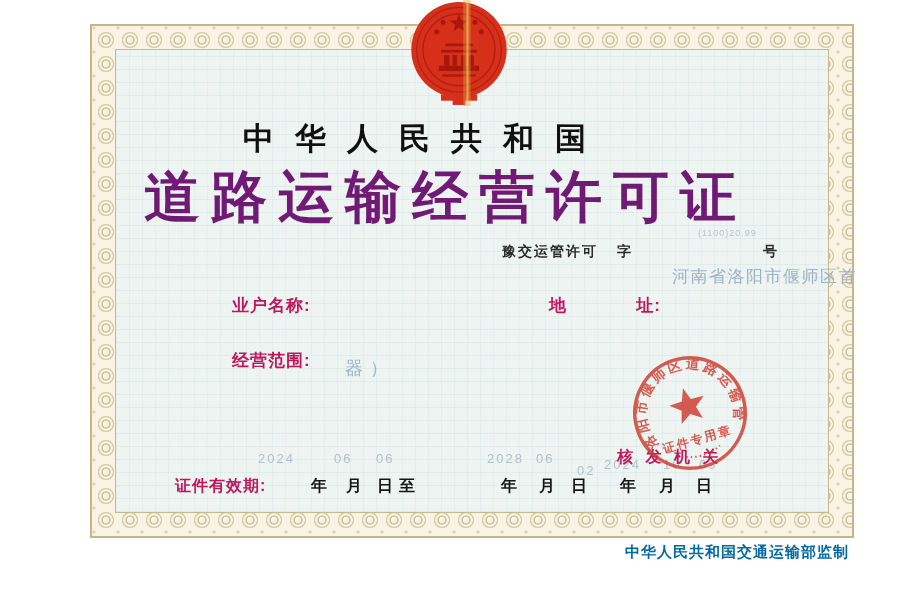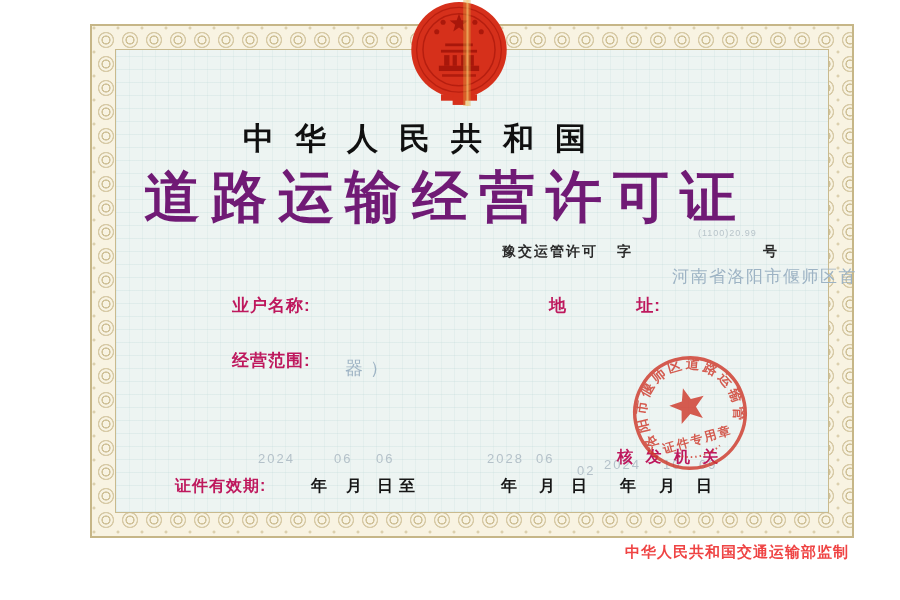--- a/index.html
+++ b/index.html
@@ -45,21 +45,21 @@
   .lic{font-size:14px;color:#2b2b2b;font-weight:600;letter-spacing:2px;z-index:4;}
   .lbl{font-size:17px;font-weight:700;color:#be185d;letter-spacing:1px;z-index:4;}
   .faint{
     font-family:"DejaVu Serif","Liberation Serif",serif;
     color:#9db3c4;z-index:3;
   }
   .num{font-size:13px;color:#b4c1c9;letter-spacing:2px;z-index:3;}
   .unit{font-size:16px;font-weight:700;color:#161616;z-index:4;}
   .code{font-size:9px;color:#b8c4ca;letter-spacing:1px;z-index:3;}
   .footer{
-    left:625px;top:543px;font-size:15px;font-weight:700;color:#ef4444;letter-spacing:1px;
+    left:625px;top:543px;font-size:15px;font-weight:700;color:#0369a1;letter-spacing:1px;
   }
   .addr-label{left:549px;top:294px;width:112px;display:flex;justify-content:space-between;}
   .seal-wrap{
     left:621px;top:344px;width:138px;height:138px;opacity:.82;
     transform:rotate(-16deg);z-index:5;
   }
   .emblem-wrap{left:403px;top:0px;width:112px;height:106px;z-index:6;}
 </style>
 </head>
 <body>

